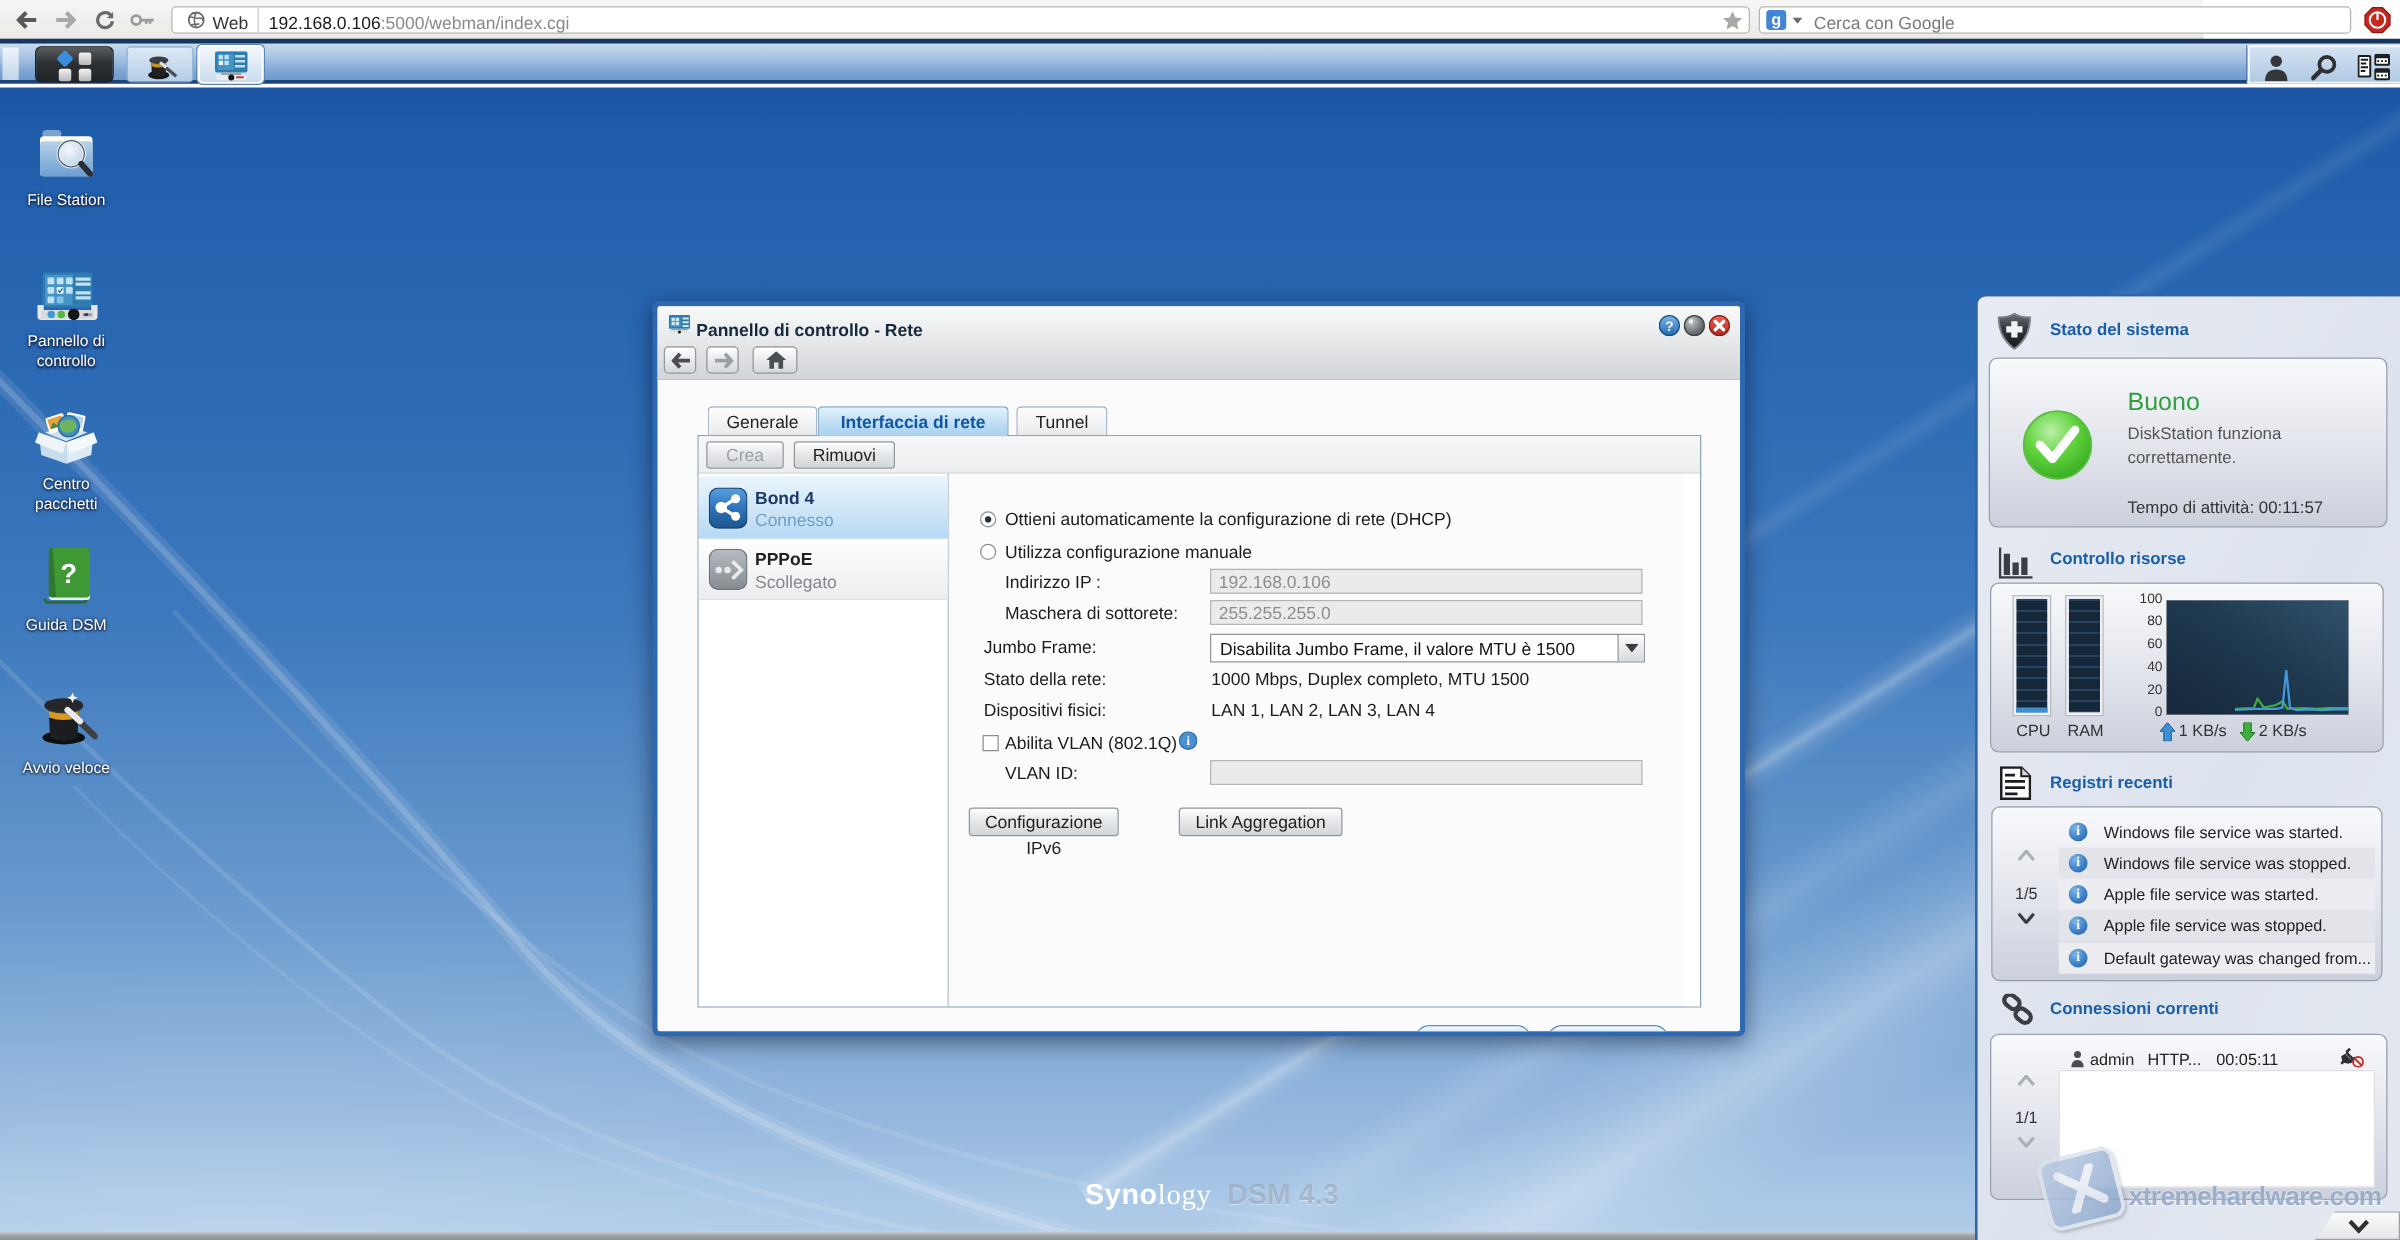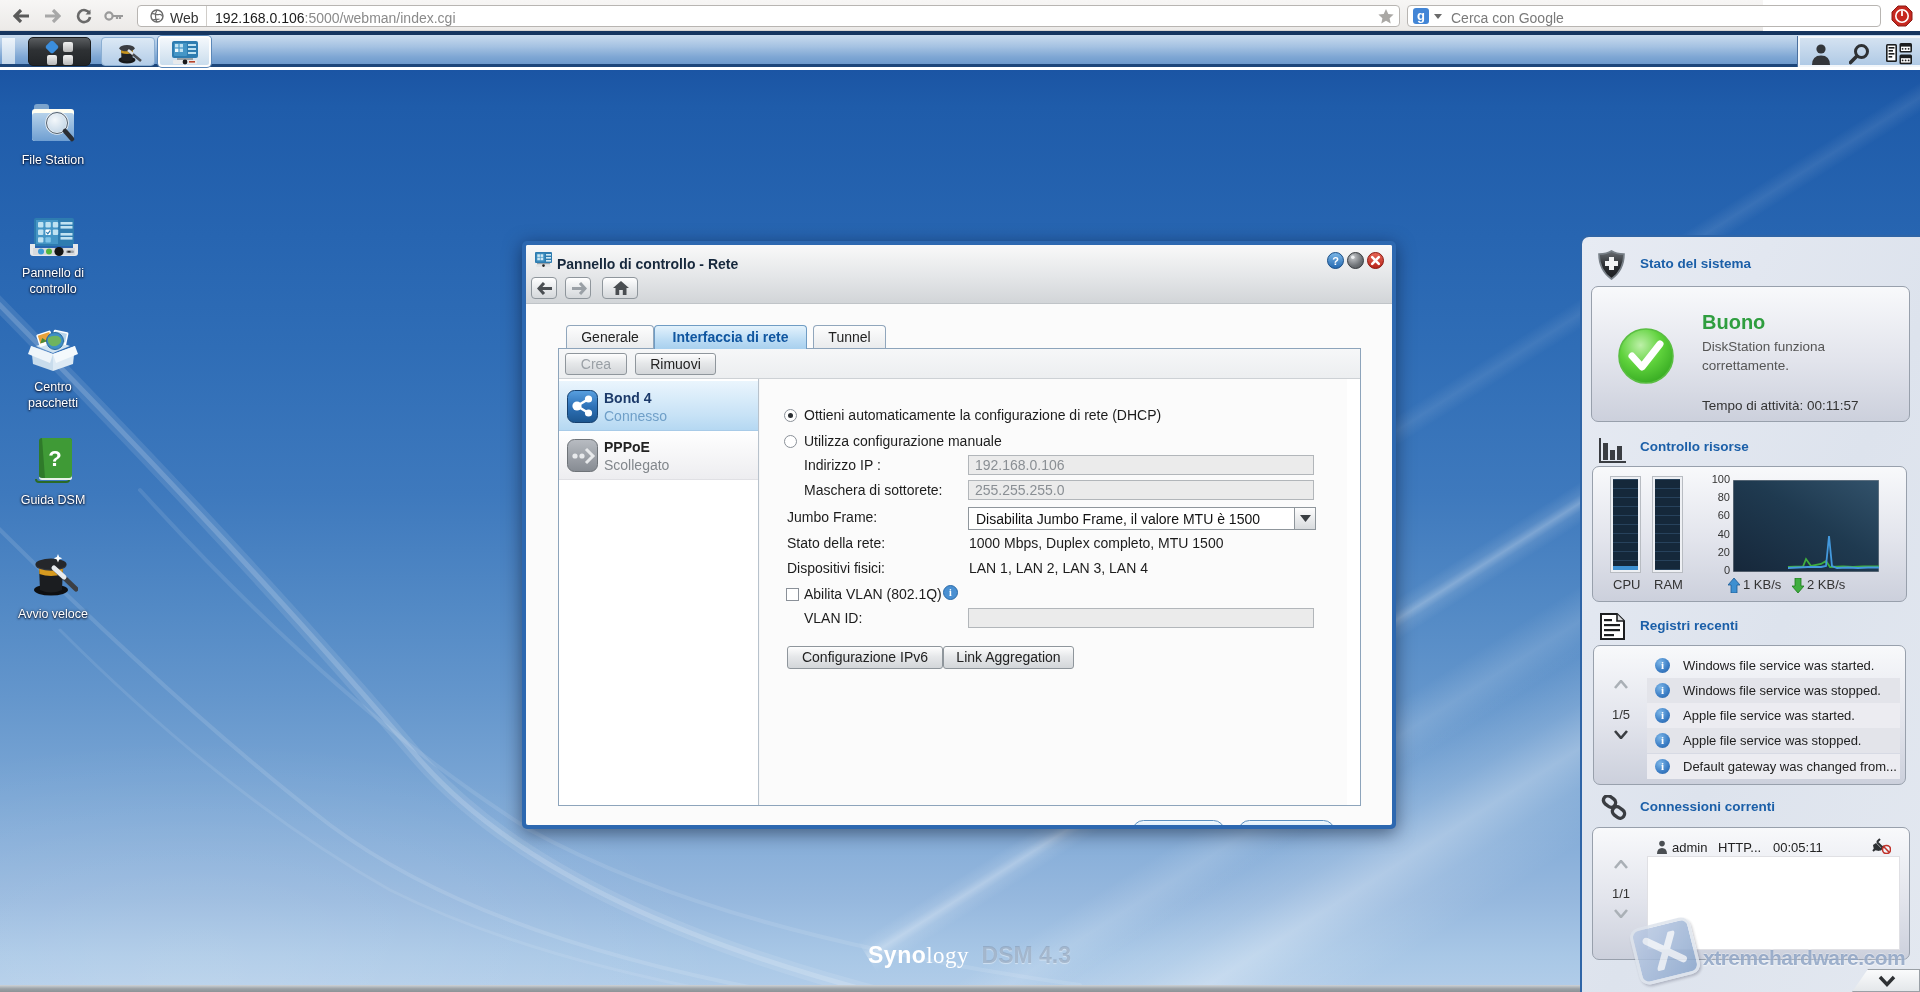--- a/index.html
+++ b/index.html
@@ -425,21 +425,21 @@
   <span class="lbl" style="left:228px;top:211px">Dispositivi fisici:</span>
   <span class="lbl" style="left:410px;top:211px">LAN 1, LAN 2, LAN 3, LAN 4</span>
   <div class="abs" style="left:227px;top:239px;width:13px;height:13px;background:#fff;border:1px solid #8a9098"></div>
   <span class="lbl" style="left:245px;top:237px">Abilita VLAN (802.1Q)</span>
   <svg class="abs" style="left:384px;top:236px" width="15" height="15" viewBox="0 0 15 15">
           <circle cx="7.5" cy="7.5" r="7" fill="#4a90d2" stroke="#2a6aa8"></circle>
           <text x="7.5" y="11" font-size="10" font-weight="bold" fill="#fff" text-anchor="middle" font-family="Liberation Serif">i</text>
         </svg>
   <span class="lbl" style="left:245px;top:261px">VLAN ID:</span>
   <div class="ipt" style="left:409px;top:259px;width:346px"></div>
-  <div class="wbtn" style="left:228px;top:297px;width:156px;height:23px;line-height:21px">Configurazione IPv6</div>
+  <div class="wbtn" style="left:216px;top:297px;width:120px;height:23px;line-height:21px">Configurazione IPv6</div>
   <div class="wbtn" style="left:384px;top:297px;width:131px;height:23px;line-height:21px">Link Aggregation</div>
   <div class="pill" style="left:573px;top:423px;width:93px">Applica</div>
   <div class="pill" style="left:679px;top:423px;width:97px">Annulla</div>
  </div>
 </div>
   </div>
 <div id="sidebar">
  <svg class="abs" style="left:16px;top:13px" width="27" height="30" viewBox="0 0 27 30">
       <defs>
         <linearGradient id="sh" x1="0" y1="0" x2="0" y2="1">
@@ -457,21 +457,21 @@
         <defs>
           <radialGradient id="grn" cx=".4" cy=".3" r=".85">
             <stop offset="0" stop-color="#bdf0a8"></stop>
             <stop offset=".45" stop-color="#5fd23c"></stop>
             <stop offset="1" stop-color="#2a9e1a"></stop>
           </radialGradient>
         </defs>
         <circle cx="29" cy="29" r="27" fill="url(#grn)" stroke="#5abe42" stroke-width="1.6"></circle>
         <path d="M15 29 L25 40 L43 17" stroke="#fff" stroke-width="7" fill="none" stroke-linecap="round" stroke-linejoin="round"></path>
       </svg>
-   <span class="abs" style="left:110px;top:24px;font-size:20px;font-weight:bold;color:#2f9e3f">Buono</span>
+   <span class="abs" style="left:110px;top:24px;font-size:20px;font-weight:normal;color:#2f9e3f">Buono</span>
    <span class="abs" style="left:110px;top:50px;font-size:13.5px;color:#555;line-height:19px">DiskStation funziona<br>correttamente.</span>
    <span class="abs" style="left:110px;top:111px;font-size:13.5px;color:#333">Tempo di attività: 00:11:57</span>
  </div>
  <svg class="abs" style="left:17px;top:200px" width="28" height="26" viewBox="0 0 28 26">
       <path d="M1 1 L1 25 L27 25" stroke="#3a3d42" stroke-width="2" fill="none"></path>
       <rect x="4" y="6" width="5" height="17" fill="#3a3d42"></rect>
       <rect x="11" y="13" width="5" height="10" fill="#3a3d42"></rect>
       <rect x="18" y="9" width="5" height="14" fill="#3a3d42"></rect>
     </svg>
  <span class="shead" style="left:58px;top:202px">Controllo risorse</span>

